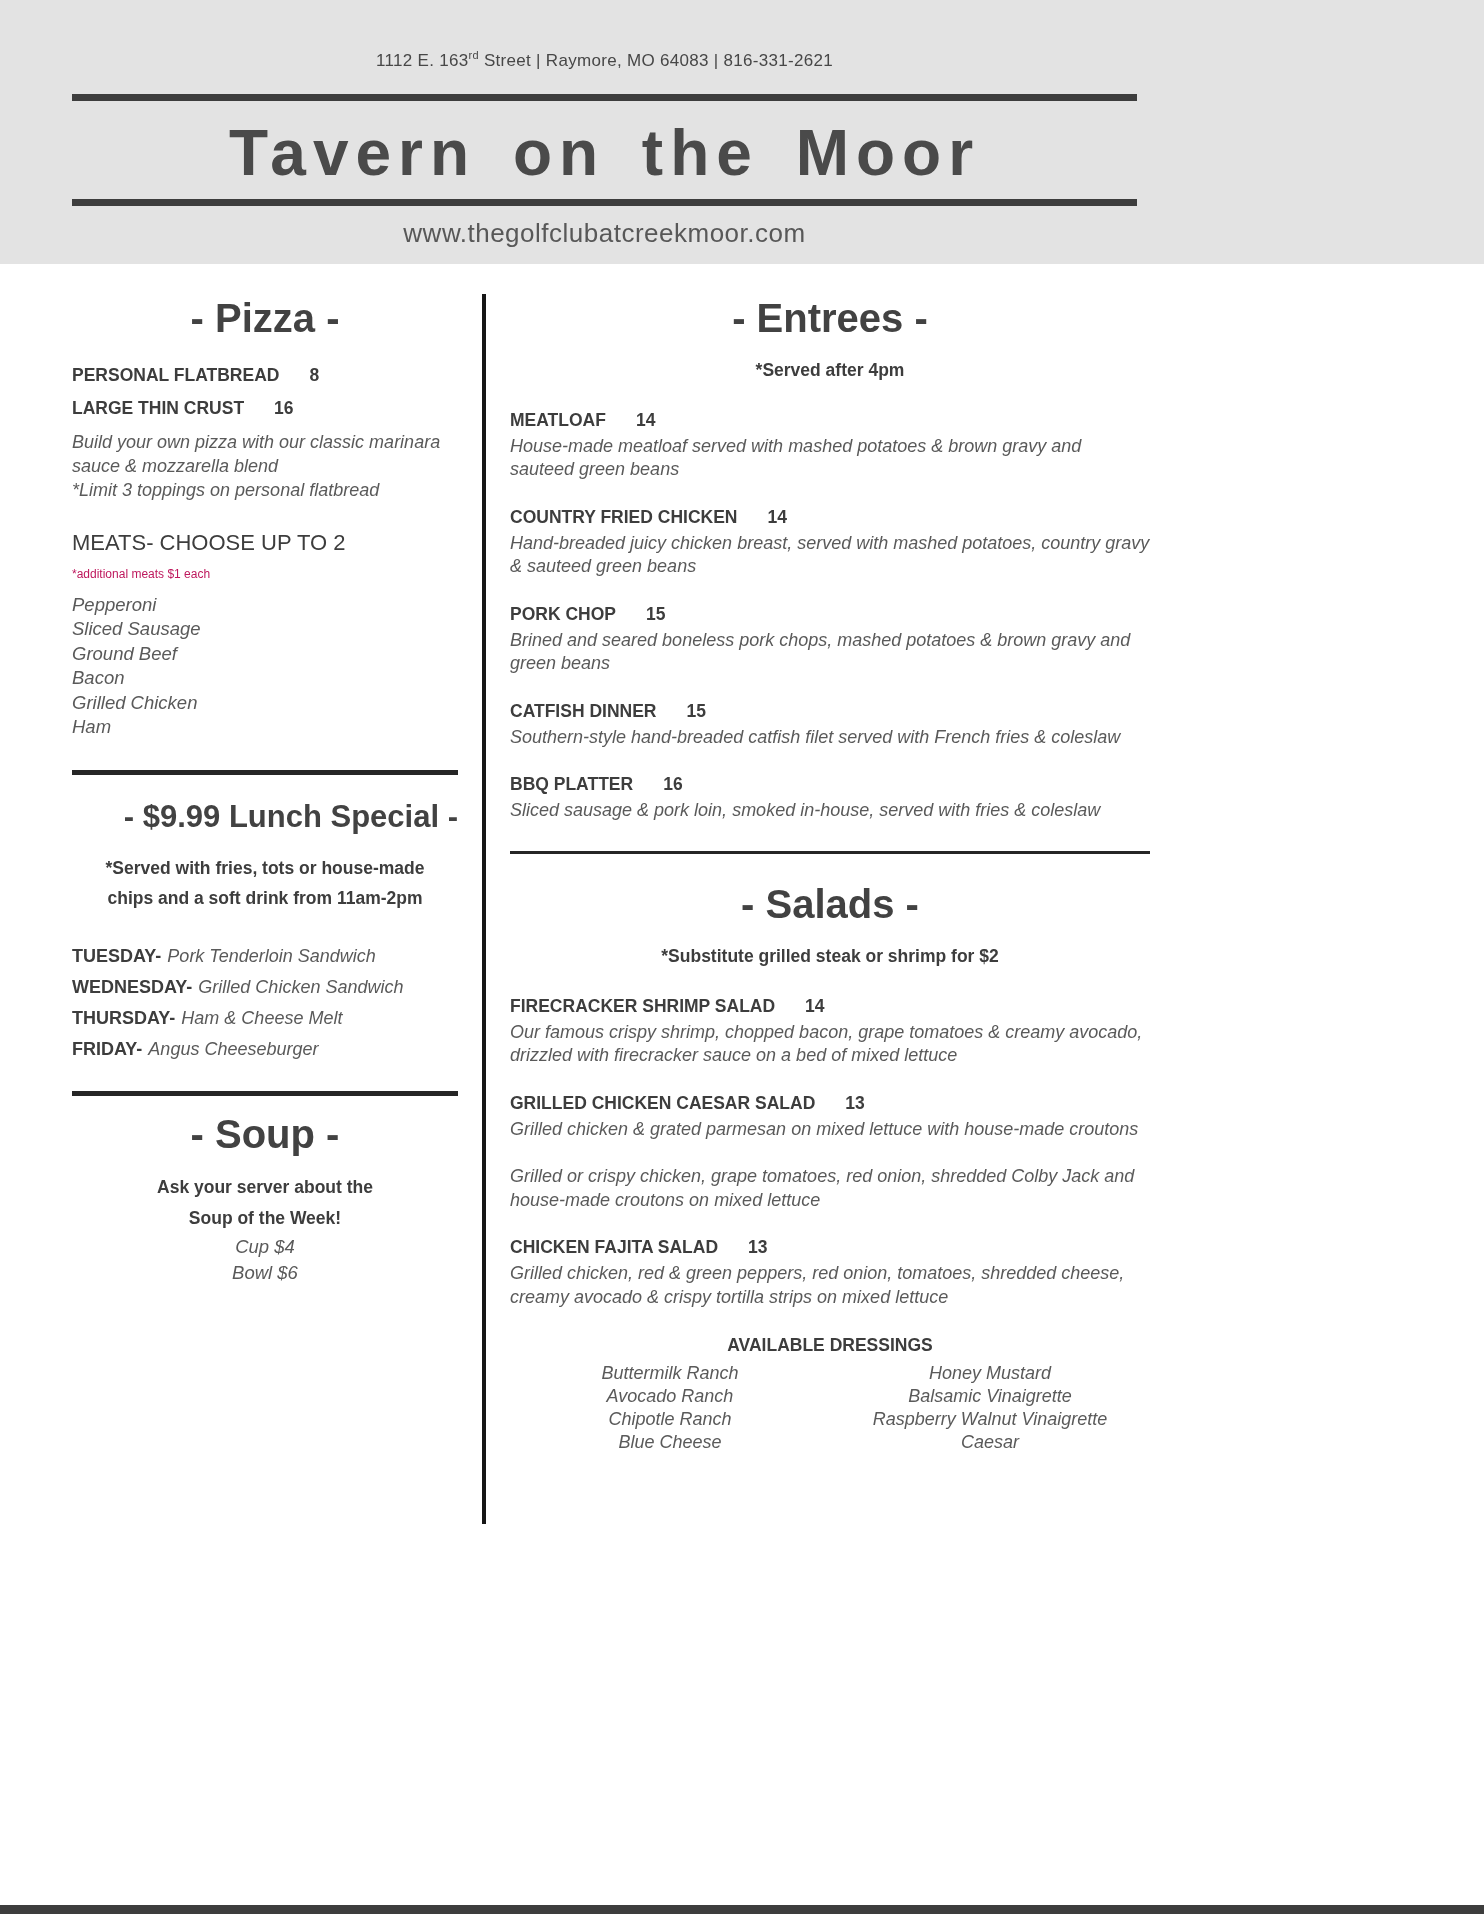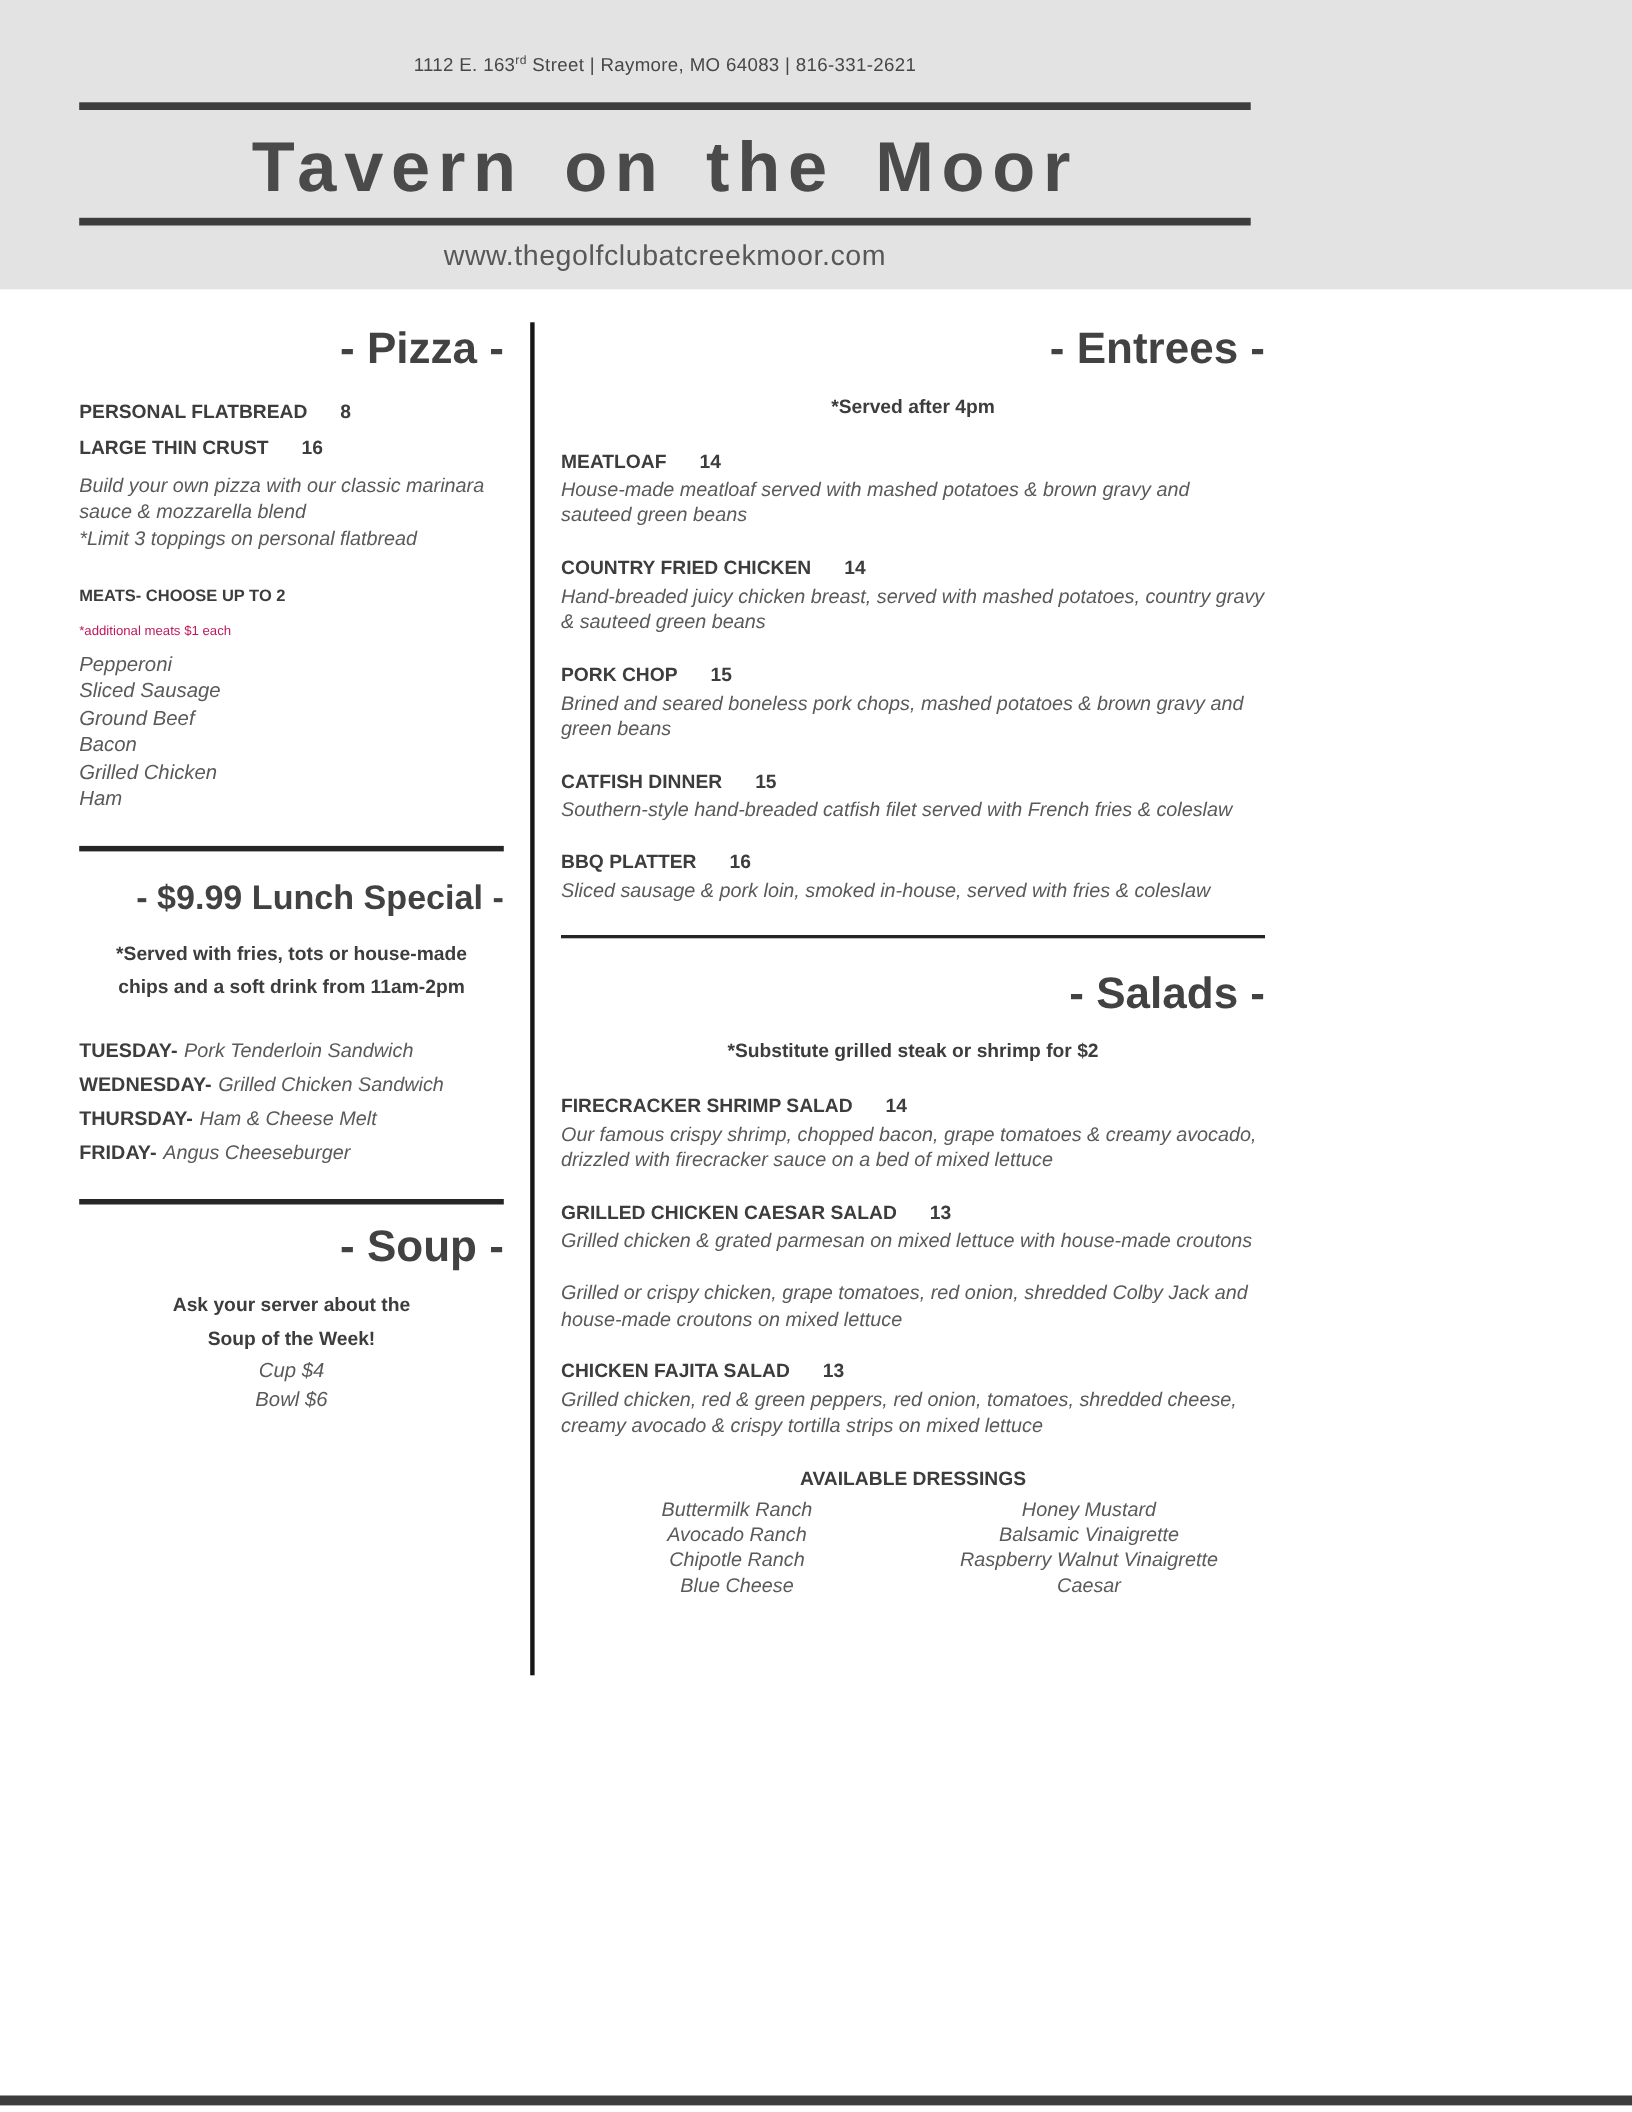--- a/index.html
+++ b/index.html
@@ -23,30 +23,30 @@
     letter-spacing:7px; word-spacing:12px; margin-top:6px;
   }
   .website { font-size:26px; line-height:34px; color:#585858; margin-top:10px; letter-spacing:0.5px; }
 
   
   .columns { display:flex; margin-left:72px; width:1078px; padding-top:30px; }
   .col-left { width:386px; }
   .v-divider { width:4px; background:#161616; margin:0 24px; height:1230px; }
   .col-right { width:640px; }
 
-  .section-heading { font-size:40px; line-height:48px; font-weight:bold; text-align:right; color:#424242; }
+  .section-heading { font-size:40px; line-height:48px; font-weight:bold; text-align:center; color:#424242; }
   .sub-heading { font-size:31px; line-height:40px; font-weight:bold; text-align:right; color:#424242; }
 
   .price-line { font-size:17.5px; line-height:22px; font-weight:bold; color:#3d3d3d; margin-bottom:11px; }
   .item-price { margin-left:30px; font-weight:bold; }
 
   .italic-gray { font-style:italic; color:#5a5a5a; }
   .pizza-desc { margin-top:4px; font-size:18px; line-height:24px; }
   .sub-block { margin-top:30px; }
-  .bold-label { font-size:15px; font-weight:bold; line-height:22px; color:#3d3d3d; }
+  .bold-label { font-size:22px; font-weight:normal; line-height:22px; color:#3d3d3d; }
   .bold-note { font-size:12px; font-weight:normal; line-height:22px; color:#be185d; margin-top:9px; }
   .plain-list { margin-top:8px; font-size:18.5px; line-height:24.5px; }
 
   .thick-rule { height:5px; background:#262626; margin:30px 0 22px 0; }
   .thick-rule-2 { height:5px; background:#262626; margin:26px 0 14px 0; }
 
   .lunch-note { margin-top:16px; text-align:center; font-size:17.5px; font-weight:bold; line-height:30px; color:#3d3d3d; }
   .days { margin-top:28px; }
   .day-line { font-size:18px; line-height:31px; }
   .day-name { font-weight:bold; color:#3d3d3d; }

